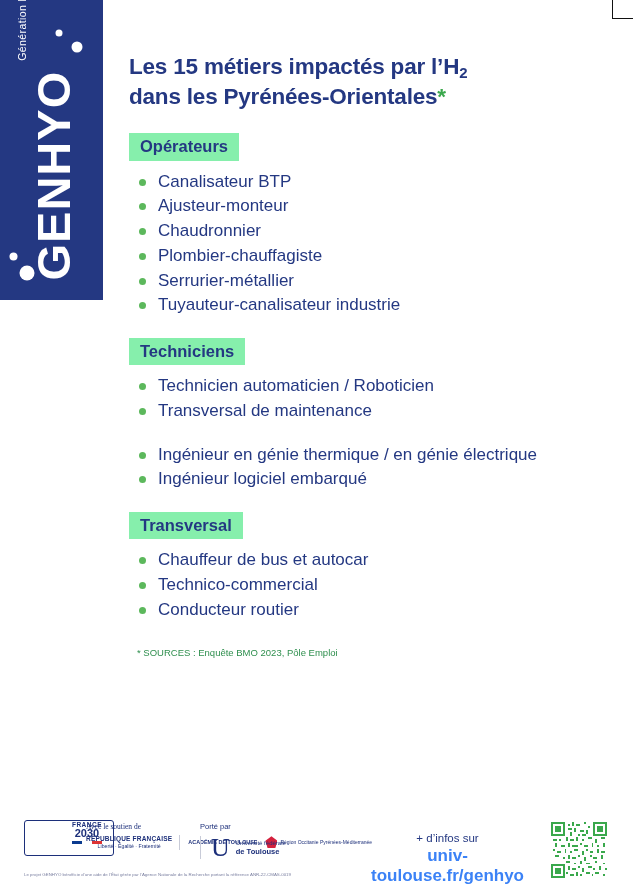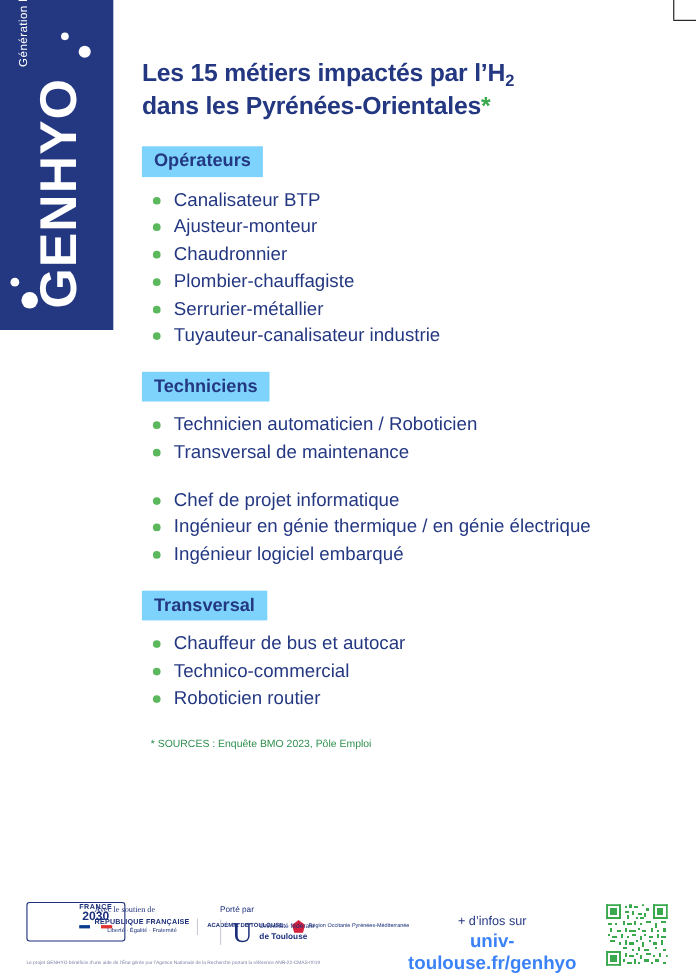--- a/index.html
+++ b/index.html
@@ -61,21 +61,21 @@
     color:#243882;
     font-weight:bold;
     letter-spacing:-0.2px;
   }
   h1 sub{font-size:15px;vertical-align:baseline;position:relative;top:4px;}
   h1 .star{color:#3aa84c;}
 
   .section{margin-top:22px;}
   .sec-head{
     display:inline-block;
-    background:#7dd3fc;
+    background:#86efac;
     color:#243882;
     font-weight:bold;
     font-size:16.5px;
     padding:4px 11px 5px 11px;
     line-height:1.1;
   }
   ul{list-style:none;margin:10px 0 0 0;padding:0;}
   li{
     position:relative;
     padding-left:29px;
@@ -171,32 +171,31 @@
   <div class="section">
     <div class="sec-head">Techniciens</div>
     <ul>
       <li>Technicien automaticien / Roboticien</li>
       <li>Transversal de maintenance</li>
     </ul>
   </div>
 
   <div class="section">
     <ul>
-      <li>Chef de projet informatique</li>
       <li>Ingénieur en génie thermique / en génie électrique</li>
       <li>Ingénieur logiciel embarqué</li>
     </ul>
   </div>
 
   <div class="section">
     <div class="sec-head">Transversal</div>
     <ul>
       <li>Chauffeur de bus et autocar</li>
       <li>Technico-commercial</li>
-      <li>Roboticien routier</li>
+      <li>Conducteur routier</li>
     </ul>
   </div>
 
   <div class="sources">* SOURCES : Enquête BMO 2023, Pôle Emploi</div>
 </div>
 
 <div class="footer">
   <div class="f2030">
     <div class="t1">FRANCE</div>
     <div class="t2">2030</div>

